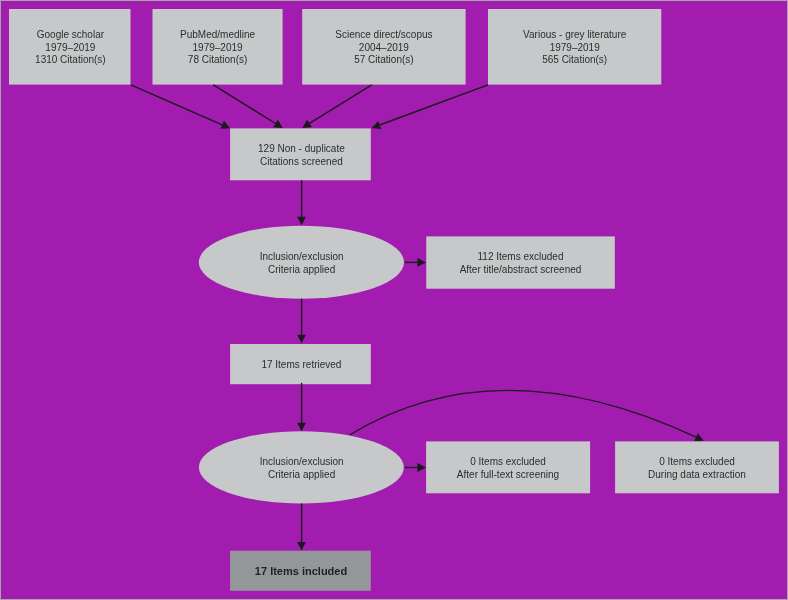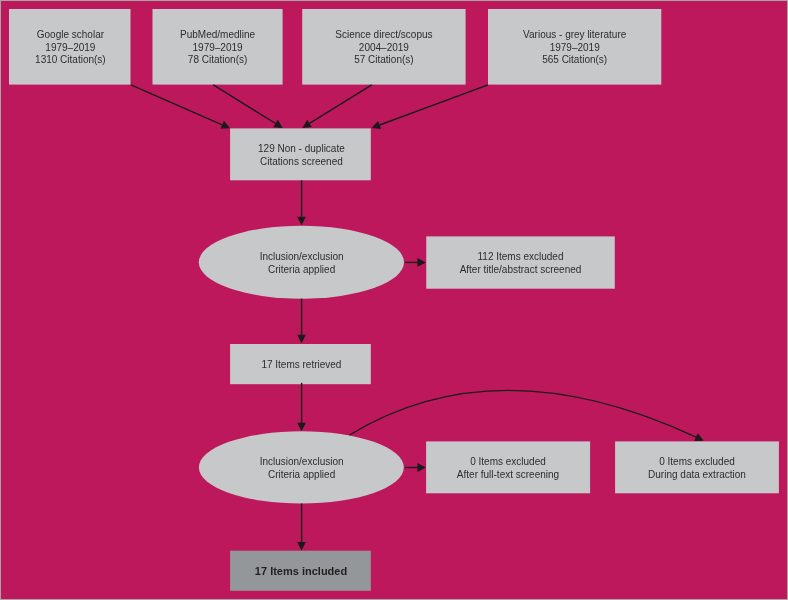--- a/index.html
+++ b/index.html
@@ -1,17 +1,17 @@
 <!DOCTYPE html>
 <html><head>
 <meta charset="utf-8">
 <style>
   html,body{margin:0;padding:0;background:#fff;}
   body{width:788px;height:600px;font-family:"Liberation Sans",sans-serif;overflow:hidden;}
-  #stage{position:relative;width:788px;height:600px;background:#be185d;will-change:transform;transform:translateZ(0);}
+  #stage{position:relative;width:788px;height:600px;background:#a21caf;will-change:transform;transform:translateZ(0);}
   svg{display:block;position:absolute;left:0;top:0;}
   .frame{fill:none;stroke:#a6a6a6;stroke-width:1;}
   .node-text{font-family:"Liberation Sans",sans-serif;font-size:10px;fill:#2d2d2d;text-anchor:middle;}
   .node-text-bold{font-family:"Liberation Sans",sans-serif;font-size:11px;font-weight:bold;fill:#1f1f1f;text-anchor:middle;}
   .shape{fill:#c6c8ca;}
   .shape-dark{fill:#94979a;}
   .edge{stroke:#1a1a1a;stroke-width:1.4;fill:none;}
   .edge-head{fill:#1a1a1a;}
 </style>
 </head>

